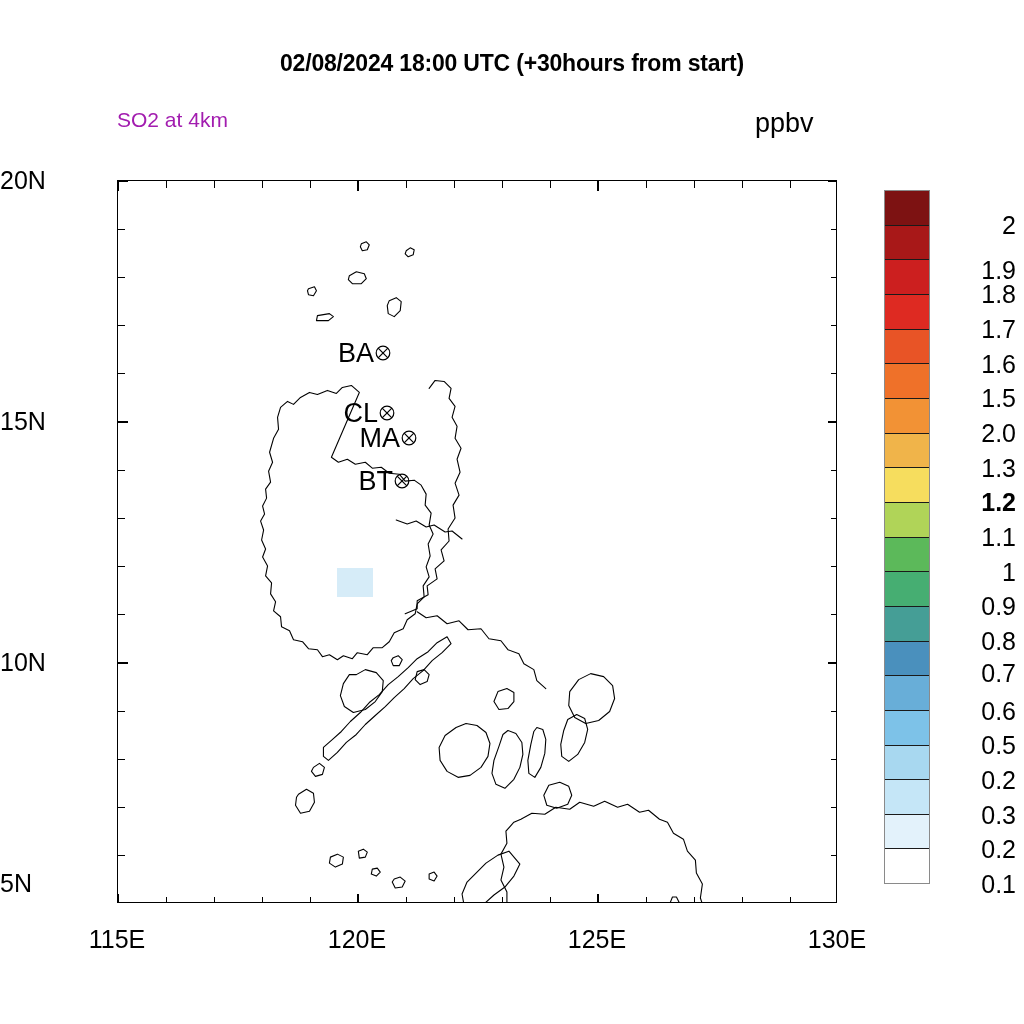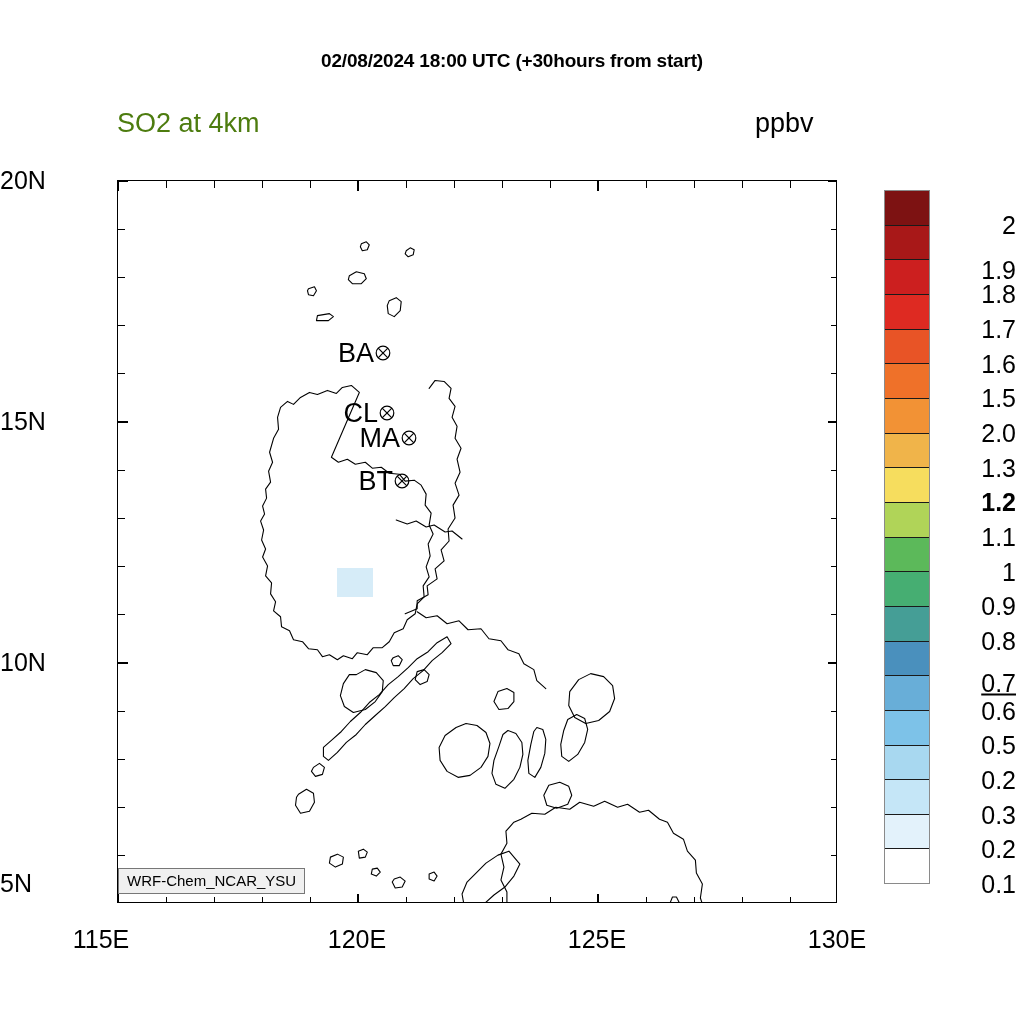--- a/index.html
+++ b/index.html
@@ -9,30 +9,30 @@
     font-family:"Liberation Sans", sans-serif;
     overflow:hidden;
     position:relative;
   }
   #root{position:absolute;left:0;top:0;width:1024px;height:1024px;}
 
   .main-title{
     position:absolute;
     left:0; top:50px; width:1024px;
     text-align:center;
-    font-size:19px;
+    font-size:23px;
     font-weight:bold;
     color:#000;
     letter-spacing:-0.2px;
   }
   .subtitle-left{
     position:absolute;
     left:117px; top:108px;
-    font-size:27px;
-    color:#4d7c0f;
+    font-size:21px;
+    color:#a21caf;
   }
   .units-label{
     position:absolute;
     left:755px; top:108px;
     font-size:27px;
     color:#000;
   }
 
   
   #plot{
@@ -262,21 +262,20 @@
 
     <div class="station" style="left:284px;top:300px;">
       <span class="stname">BT</span>
       <svg class="glyph" viewBox="0 0 20 20">
         <circle cx="10" cy="10" r="8" fill="none" stroke="#000" stroke-width="1.4"></circle>
         <line x1="4.3" y1="4.3" x2="15.7" y2="15.7" stroke="#000" stroke-width="1.4"></line>
         <line x1="15.7" y1="4.3" x2="4.3" y2="15.7" stroke="#000" stroke-width="1.4"></line>
       </svg>
     </div>
 
-    <div class="model-tag">WRF-Chem_NCAR_YSU</div>
   <div class="tick tick-x" style="left: -0.75px; top: 713px;"></div>
       <div class="tick tick-x-top" style="left: -0.75px; top: 0px;"></div>
       <div class="tick tick-x minor" style="left: 47.5px; top: 716px;"></div>
       <div class="tick tick-x-top minor" style="left: 47.5px; top: 0px;"></div>
       <div class="tick tick-x minor" style="left: 95.5px; top: 716px;"></div>
       <div class="tick tick-x-top minor" style="left: 95.5px; top: 0px;"></div>
       <div class="tick tick-x minor" style="left: 143.5px; top: 716px;"></div>
       <div class="tick tick-x-top minor" style="left: 143.5px; top: 0px;"></div>
       <div class="tick tick-x minor" style="left: 191.5px; top: 716px;"></div>
       <div class="tick tick-x-top minor" style="left: 191.5px; top: 0px;"></div>
@@ -332,21 +331,21 @@
       <div class="tick tick-y-right" style="top: -0.75px; left: 710px;"></div>
     </div>
 
   <div class="ylab-holder">
       <div class="ylab" style="top: 0px;">20N</div>
       <div class="ylab" style="top: 241px;">15N</div>
       <div class="ylab" style="top: 482px;">10N</div>
       <div class="ylab" style="top: 703px;">5N</div>
     </div>
   <div class="xlab-holder">
-      <div class="xlab" style="left: 101px;">115E</div>
+      <div class="xlab" style="left: 117px;">115E</div>
       <div class="xlab" style="left: 357px;">120E</div>
       <div class="xlab" style="left: 597px;">125E</div>
       <div class="xlab" style="left: 837px;">130E</div>
     </div>
 
   <div id="colorbar">
       <div class="cb-cell" style="background: rgb(125, 18, 18);"></div>
       <div class="cb-cell" style="background: rgb(168, 24, 24);"></div>
       <div class="cb-cell" style="background: rgb(204, 31, 31);"></div>
       <div class="cb-cell" style="background: rgb(222, 42, 34);"></div>
@@ -374,21 +373,21 @@
       <div class="cb-lab" style="top: 138.8px;">1.7</div>
       <div class="cb-lab" style="top: 173.5px;">1.6</div>
       <div class="cb-lab" style="top: 208.2px;">1.5</div>
       <div class="cb-lab" style="top: 242.9px;">2.0</div>
       <div class="cb-lab" style="top: 277.6px;">1.3</div>
       <div class="cb-lab" style="top: 312.3px; font-weight: bold;">1.2</div>
       <div class="cb-lab" style="top: 347px;">1.1</div>
       <div class="cb-lab" style="top: 381.7px;">1</div>
       <div class="cb-lab" style="top: 416.4px;">0.9</div>
       <div class="cb-lab" style="top: 451.1px;">0.8</div>
-      <div class="cb-lab" style="top: 493px; text-decoration: underline;">0.7</div>
+      <div class="cb-lab" style="top: 483px;">0.7</div>
       <div class="cb-lab" style="top: 520.5px;">0.6</div>
       <div class="cb-lab" style="top: 555.2px;">0.5</div>
       <div class="cb-lab" style="top: 589.9px;">0.2</div>
       <div class="cb-lab" style="top: 624.6px;">0.3</div>
       <div class="cb-lab" style="top: 659.3px;">0.2</div>
       <div class="cb-lab" style="top: 694px;">0.1</div>
     </div>
 
 </div>
 

